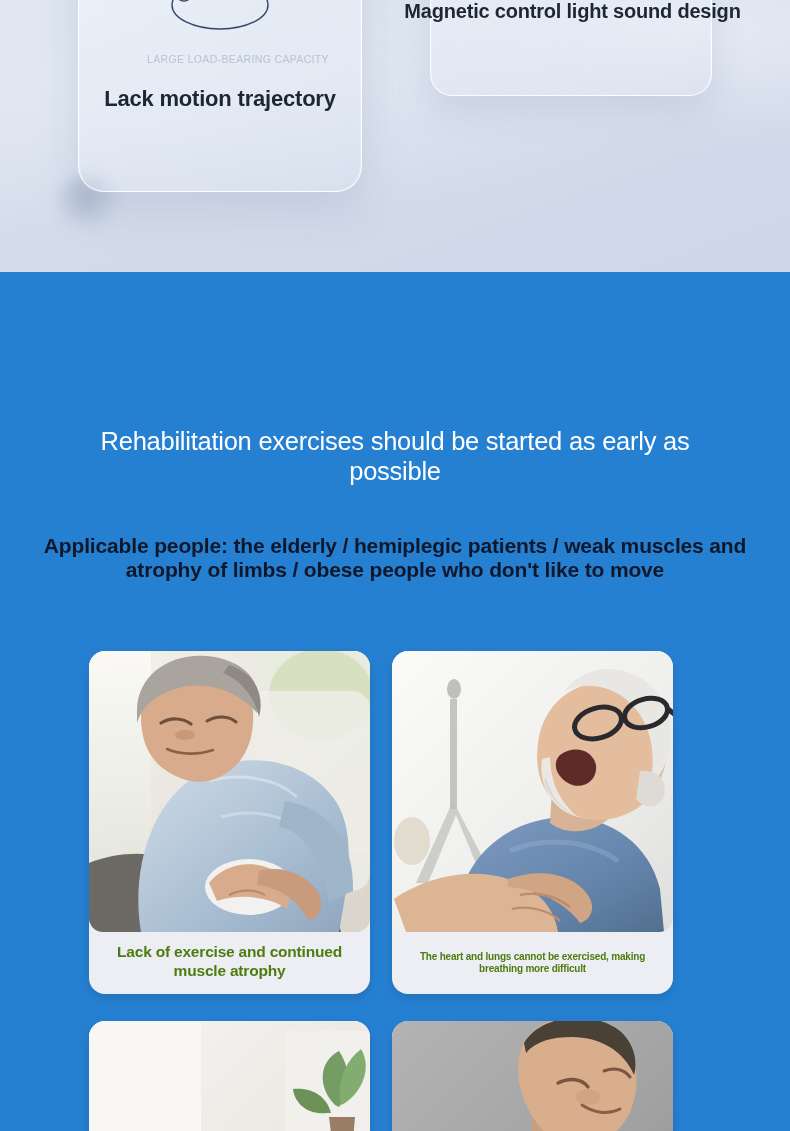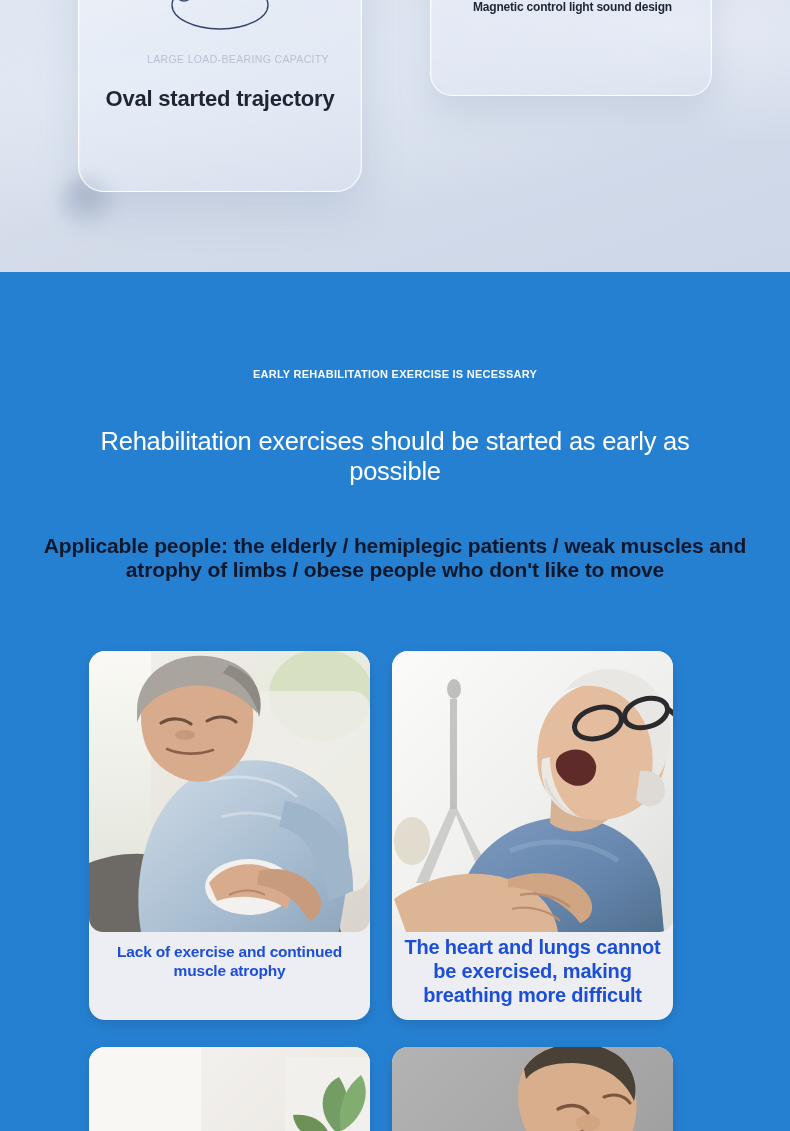--- a/index.html
+++ b/index.html
@@ -83,21 +83,21 @@
     background: linear-gradient(165deg, rgba(255,255,255,0.55) 0%, rgba(238,243,251,0.36) 50%, rgba(224,232,245,0.26) 100%);
     border: 1.5px solid rgba(255,255,255,0.82);
     box-shadow: 0 16px 34px rgba(120,138,170,0.20), inset 0 1px 2px rgba(255,255,255,0.9);
   }
   #feature-right-title {
     position: absolute;
     left: 400px;
     top: 0px;
     width: 345px;
     text-align: center;
-    font-size: 12px;
+    font-size: 20px;
     font-weight: 700;
     color: #1d2733;
     letter-spacing: -0.2px;
     white-space: nowrap;
   }
 
   
   #soft-shadow-blob {
     position: absolute;
     left: 56px; top: 174px;
@@ -185,54 +185,53 @@
     overflow: hidden;
     position: relative;
   }
   .card-photo svg { display: block; width: 100%; height: 100%; }
 
   .card-caption {
     padding: 11px 10px 13px 10px;
     text-align: center;
     font-size: 15.5px;
     font-weight: 700;
-    color: #1d4ed8;
+    color: #4d7c0f;
     line-height: 1.22;
     letter-spacing: -0.2px;
   }
-  .card-caption.three-line { font-size: 20px; line-height: 1.2; padding-top: 3px; }
+  .card-caption.three-line { font-size: 10px; line-height: 1.2; padding-top: 19px; }
 
   
   #card-row-2 .info-card { border-radius: 16px; }
 </style>
 </head>
 <body>
 
 <div id="top-section">
 
   <div id="soft-shadow-blob"></div>
 
   <div id="feature-card-left">
     <div id="oval-trajectory-graphic">
       <svg viewBox="0 0 112 48" xmlns="http://www.w3.org/2000/svg">
         <ellipse cx="56" cy="20" rx="48" ry="24" fill="none" stroke="#33456b" stroke-width="1.4"></ellipse>
         <circle cx="20" cy="8" r="8" fill="none" stroke="#33456b" stroke-width="1.4"></circle>
       </svg>
     </div>
     <div id="feature-left-eyebrow">LARGE LOAD-BEARING CAPACITY</div>
-    <div id="feature-left-title">Oval started trajectory</div>
+    <div id="feature-left-title">Lack motion trajectory</div>
   </div>
 
   <div id="feature-card-right"></div>
   <div id="feature-right-title">Magnetic control light sound design</div>
 </div>
 
 <div id="blue-section">
 
-  <div id="eyebrow-label">EARLY REHABILITATION EXERCISE IS NECESSARY</div>
 
   <div id="section-headline">Rehabilitation exercises should be started as early as possible</div>
 
   <div id="applicable-people-text">Applicable people: the elderly / hemiplegic patients / weak muscles and atrophy of limbs / obese people who don't like to move</div>
 
   <div id="card-grid">
 
     <div class="card-row" id="card-row-1">
 
       <div class="info-card">

